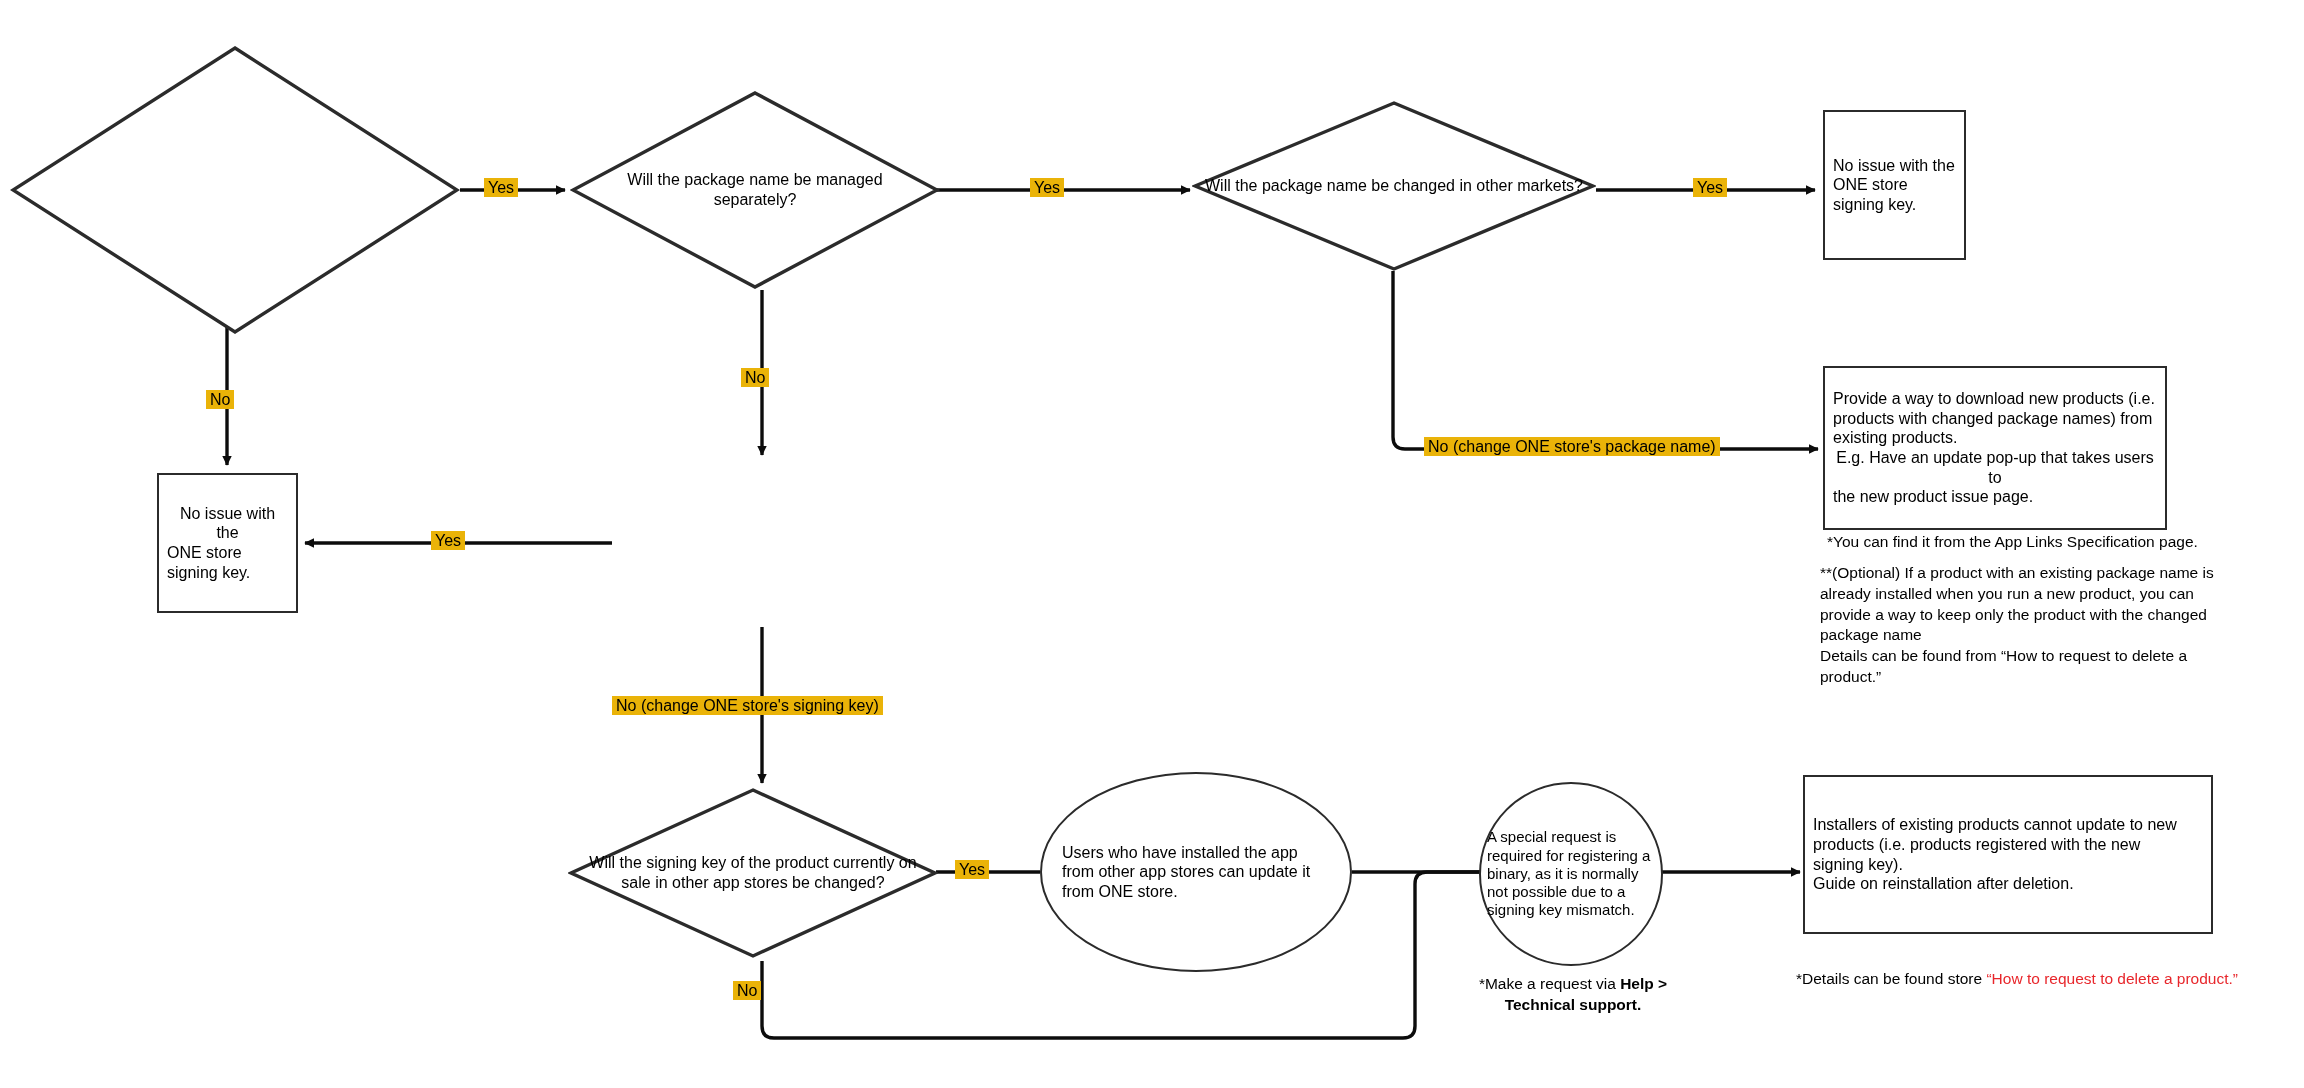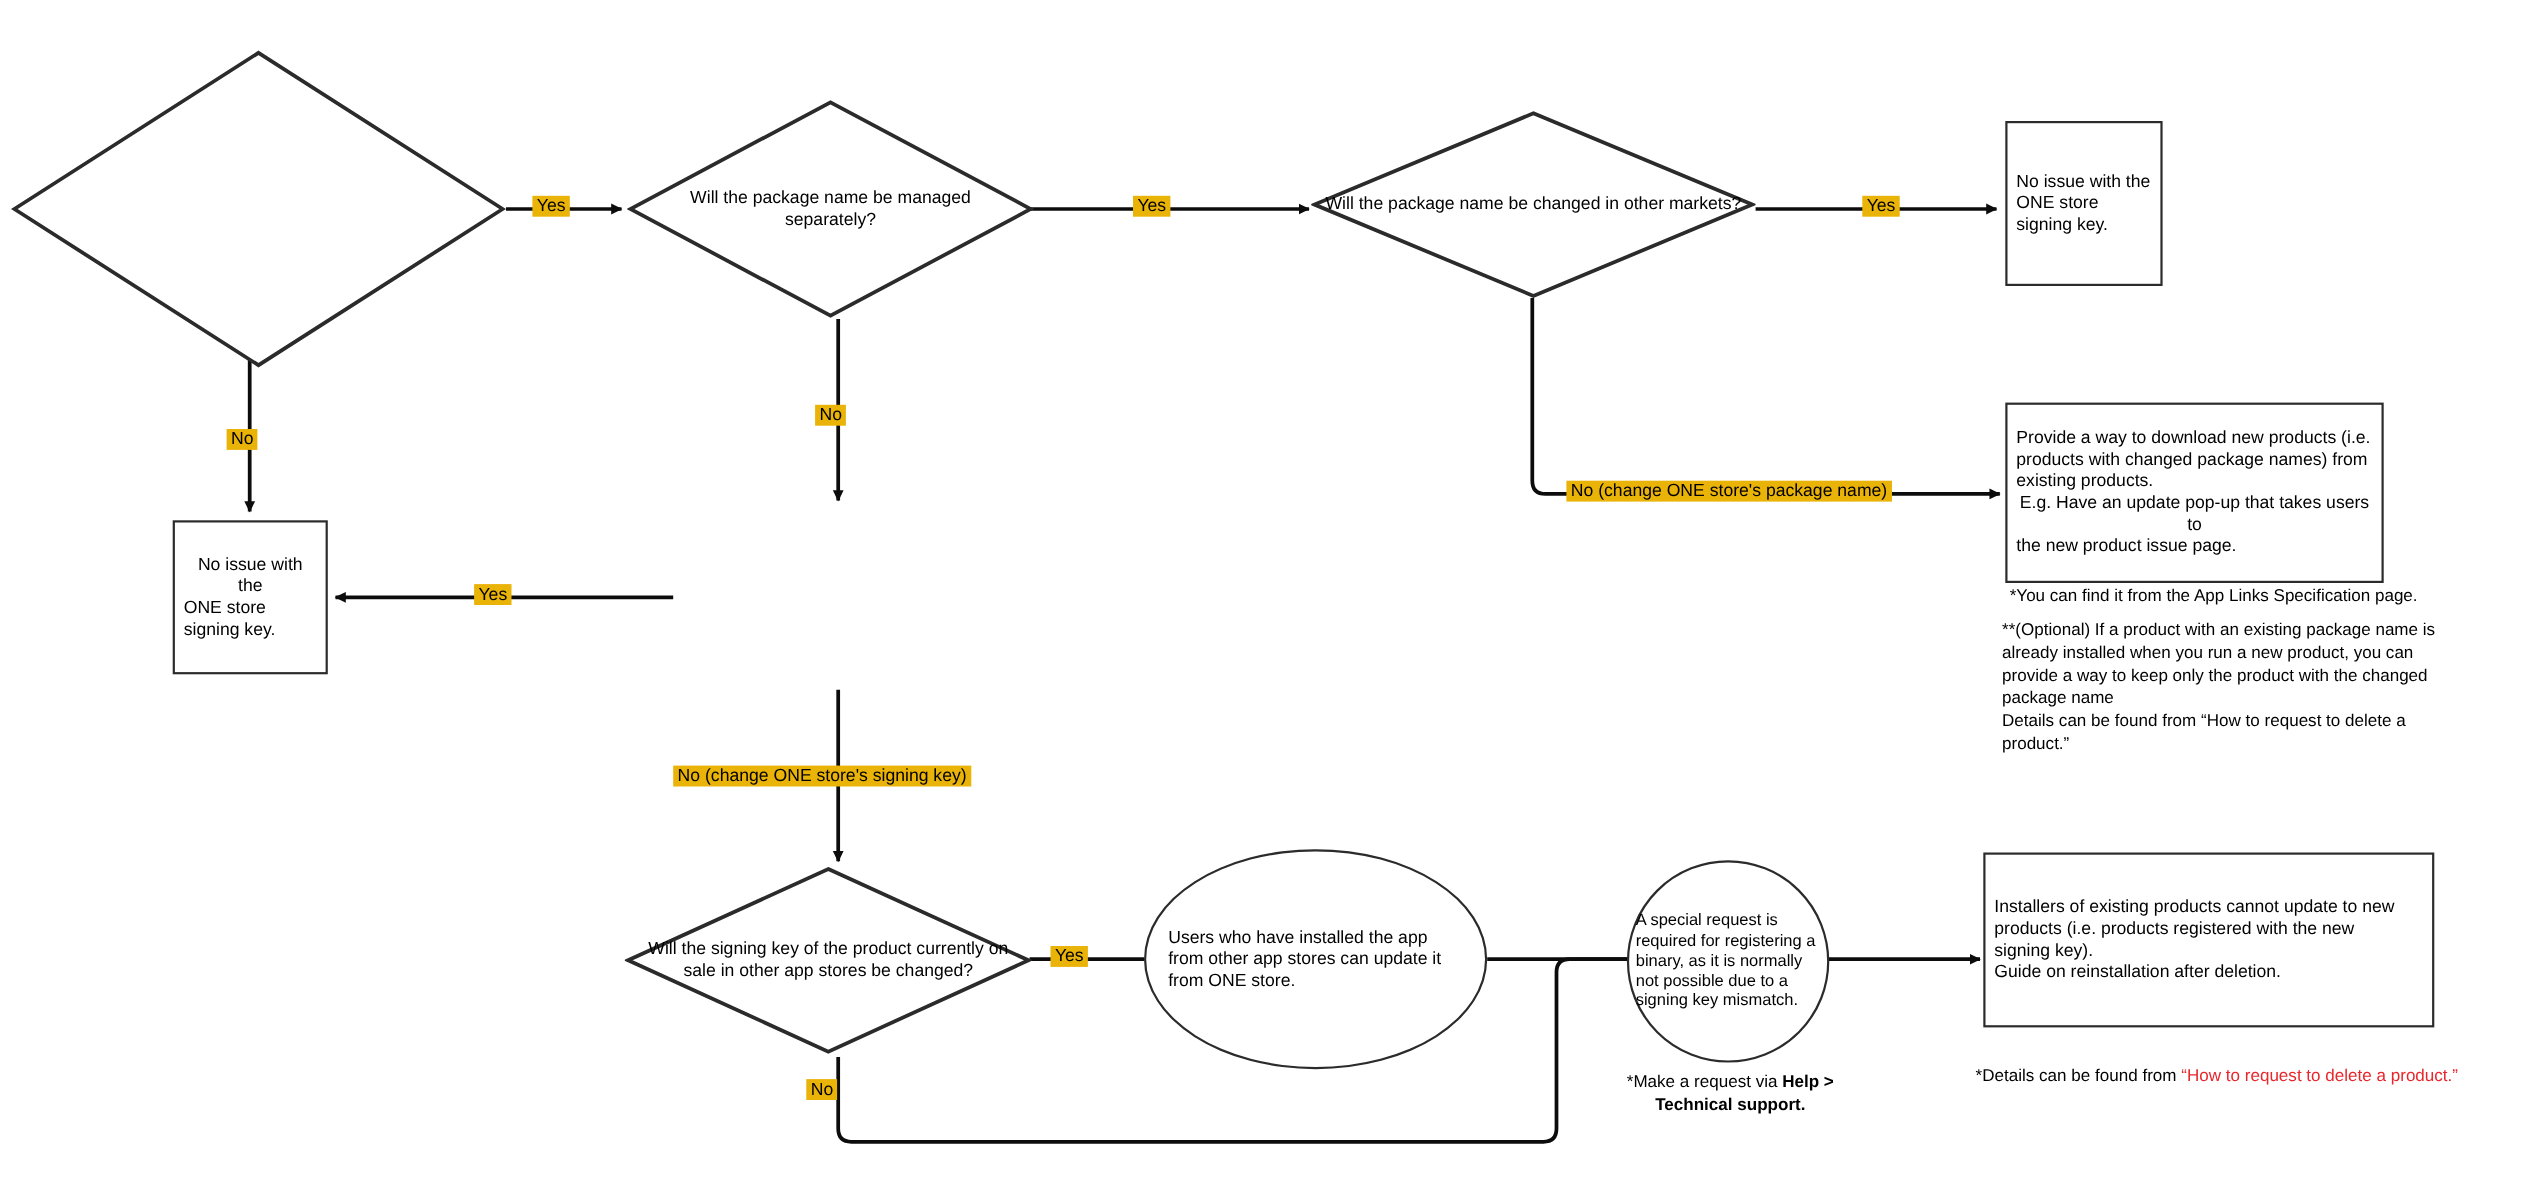--- a/index.html
+++ b/index.html
@@ -231,16 +231,16 @@
   <div class="note" style="left:1827px; top:532px; width:420px; font-size:15.5px;">*You can find it from the App Links Specification page.</div>
 
   <div class="note" style="left:1820px; top:563px; width:404px; font-size:15.5px;">**(Optional) If a product with an existing package name is already installed when you run a new product, you can provide a way to keep only the product with the changed package name
 Details can be found from “How to request to delete a product.”</div>
 
   <div class="note note-center" style="left:1448px; top:953px; width:250px; font-size:15.5px;">
     <span>*Make a request via </span><b>Help &gt; Technical support.</b>
   </div>
 
   <div class="note" style="left:1796px; top:948px; width:500px; font-size:15.5px;">
-    <span>*Details can be found from </span><span class="red">“How to request to delete a product.”</span>
+    <span>*Details can be found store </span><span class="red">“How to request to delete a product.”</span>
   </div>
 
 </div>
 
 </body></html>

